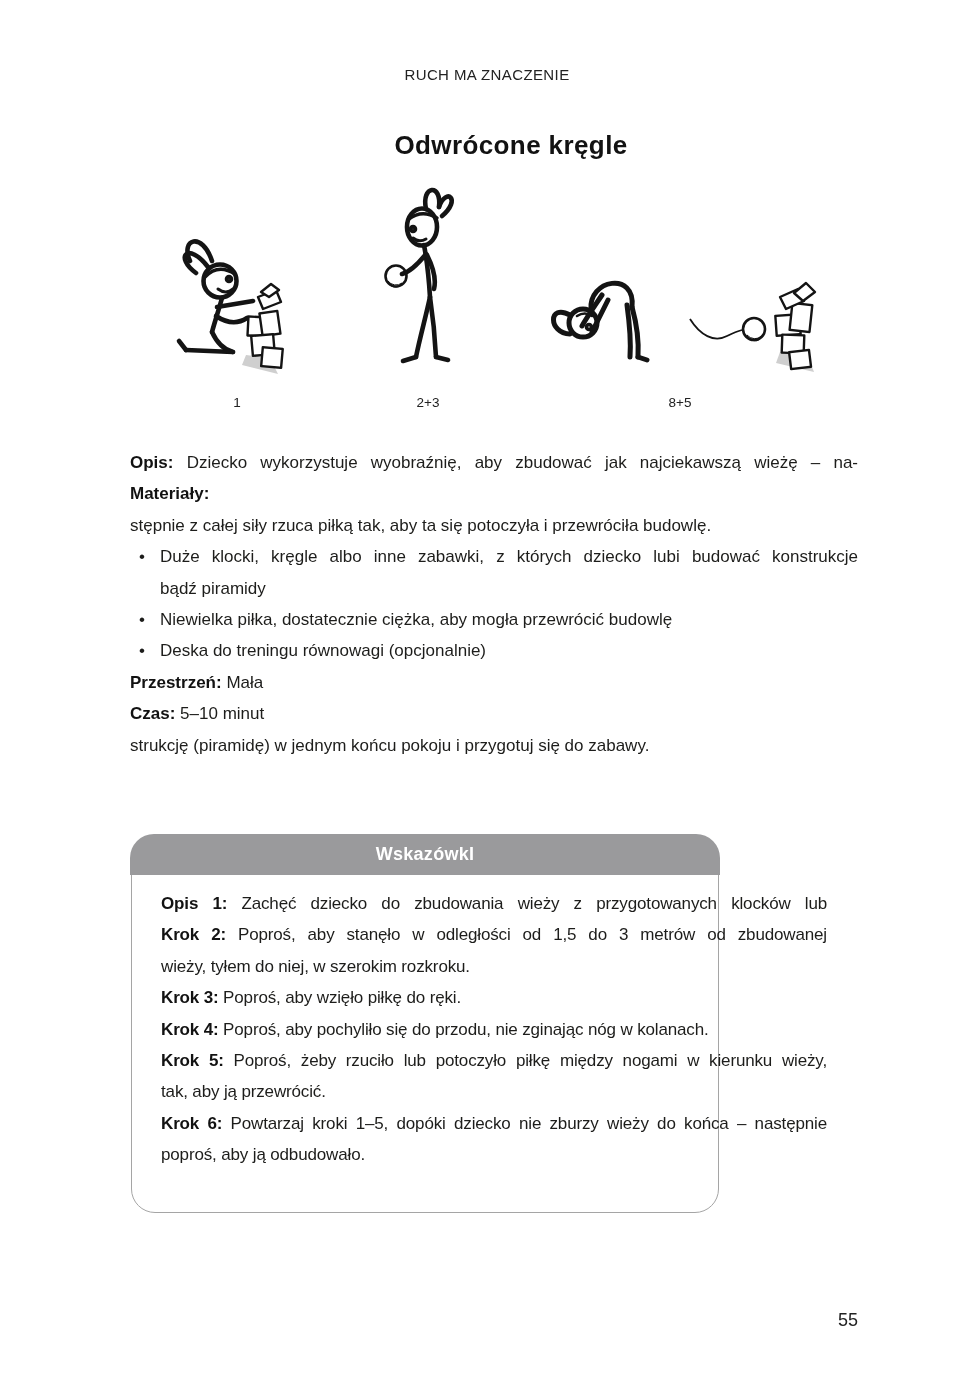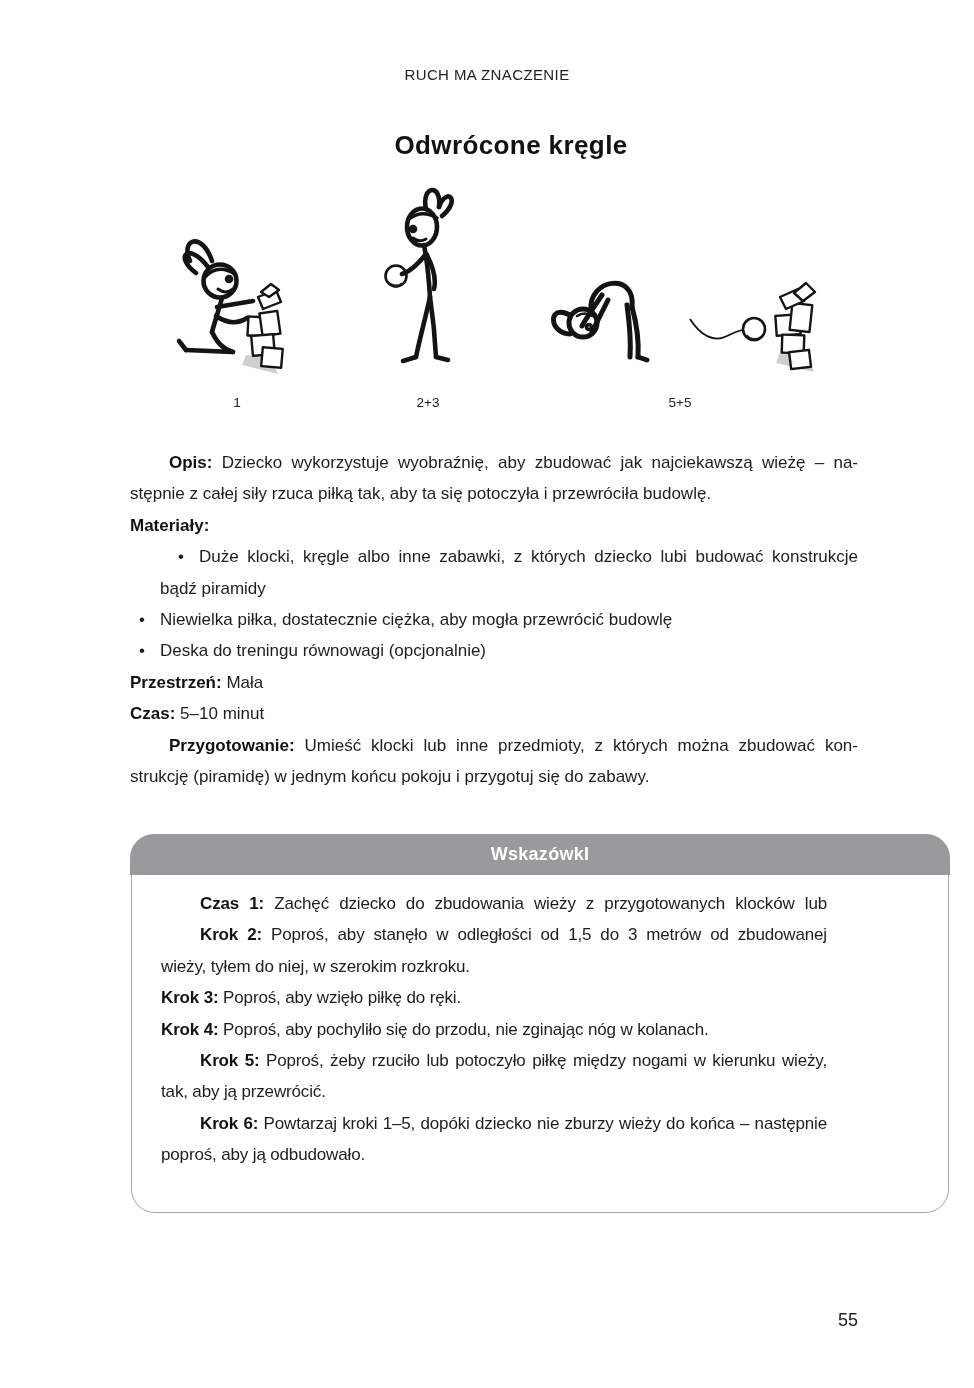--- a/index.html
+++ b/index.html
@@ -17,27 +17,27 @@
   }
   .figures { position:absolute; left:130px; top:185px; width:730px; height:230px; }
   .figures svg { position:absolute; left:0; top:0; }
   .fig-label { position:absolute; top:210px; transform:translateX(-50%);
     font-size:13.5px; color:#222; }
   .body-text {
     position:absolute; left:130px; top:447px; width:728px;
     font-size:17px; line-height:31.4px;
   }
   .ln { white-space:nowrap; }
-  .jl { white-space:normal; text-align:justify; text-align-last:justify;margin-left:39px; }
+  .jl { white-space:normal; text-align:justify; text-align-last:justify; }
   .bullet { position:relative; padding-left:30px; }
   .bullet::before { content:"•"; position:absolute; left:9px; top:0; }
   .bullet-cont { padding-left:30px; }
   b { font-weight:bold; color:#121212; }
   .tips-box {
-    position:absolute; left:131px; top:835px; width:818px; height:378px;
+    position:absolute; left:131px; top:835px; width:588px; height:378px;
     border:1.6px solid #a5a5a5; border-radius:24px; box-sizing:border-box;
     background:#ffffff;
   }
   .tips-header {
     position:absolute; left:-1.6px; top:-1.6px; right:-1.6px; height:41px;
     background:#9a9a9c; border-radius:24px 24px 0 0;
     color:#ffffff; font-weight:bold; font-size:18px; text-align:center;
     line-height:41px; letter-spacing:0.3px;
   }
   .tips-body {
@@ -129,41 +129,40 @@
         <rect x="646" y="130" width="24" height="20" fill="#ffffff" stroke="#141414" transform="rotate(-4 658 140)"></rect>
         <rect x="661" y="119" width="20" height="27" fill="#ffffff" stroke="#141414" transform="rotate(6 671 132)"></rect>
         <rect x="652" y="150" width="22" height="18" fill="#ffffff" stroke="#141414" transform="rotate(2 663 159)"></rect>
         <rect x="660" y="166" width="20" height="17" fill="#ffffff" stroke="#141414" transform="rotate(-7 670 174)"></rect>
         <polygon points="650,112 668,104 674,116 656,124" fill="#ffffff" stroke="#141414"></polygon>
         <polygon points="664,108 676,98 685,107 673,116" fill="#ffffff" stroke="#141414"></polygon>
       </g>
     </svg>
     <span class="fig-label" style="left:107px">1</span>
     <span class="fig-label" style="left:298px">2+3</span>
-    <span class="fig-label" style="left:550px">5+5</span>
+    <span class="fig-label" style="left:550px">8+5</span>
   </div>
 
   <div class="body-text">
     <div class="ln jl"><b>Opis:</b> <span>Dziecko wykorzystuje wyobraźnię, aby zbudować jak najciekawszą wieżę – na-</span></div>
+    <div class="ln"><b>Materiały:</b></div>
     <div class="ln">stępnie z całej siły rzuca piłką tak, aby ta się potoczyła i przewróciła budowlę.</div>
-    <div class="ln"><b>Materiały:</b></div>
     <div class="ln jl bullet"><span>Duże klocki, kręgle albo inne zabawki, z których dziecko lubi budować konstrukcje</span></div>
     <div class="ln bullet-cont">bądź piramidy</div>
     <div class="ln bullet"><span>Niewielka piłka, dostatecznie ciężka, aby mogła przewrócić budowlę</span></div>
     <div class="ln bullet"><span>Deska do treningu równowagi (opcjonalnie)</span></div>
     <div class="ln"><b>Przestrzeń:</b> <span>Mała</span></div>
     <div class="ln"><b>Czas:</b> <span>5–10 minut</span></div>
-    <div class="ln jl"><b>Przygotowanie:</b> <span>Umieść klocki lub inne przedmioty, z których można zbudować kon-</span></div>
     <div class="ln">strukcję (piramidę) w jednym końcu pokoju i przygotuj się do zabawy.</div>
   </div>
 
   <div class="tips-box">
     <div class="tips-header">WskazówkI</div>
     <div class="tips-body">
-      <div class="ln jl"><b>Czas 1:</b> <span>Zachęć dziecko do zbudowania wieży z przygotowanych klocków lub</span></div>
+      <div class="ln jl"><b>Opis 1:</b> <span>Zachęć dziecko do zbudowania wieży z przygotowanych klocków lub</span></div>
       <div class="ln jl"><b>Krok 2:</b> <span>Poproś, aby stanęło w odległości od 1,5 do 3 metrów od zbudowanej</span></div>
       <div class="ln">wieży, tyłem do niej, w szerokim rozkroku.</div>
       <div class="ln"><b>Krok 3:</b> <span>Poproś, aby wzięło piłkę do ręki.</span></div>
       <div class="ln"><b>Krok 4:</b> <span>Poproś, aby pochyliło się do przodu, nie zginając nóg w kolanach.</span></div>
       <div class="ln jl"><b>Krok 5:</b> <span>Poproś, żeby rzuciło lub potoczyło piłkę między nogami w kierunku wieży,</span></div>
       <div class="ln">tak, aby ją przewrócić.</div>
       <div class="ln jl"><b>Krok 6:</b> <span>Powtarzaj kroki 1–5, dopóki dziecko nie zburzy wieży do końca – następnie</span></div>
       <div class="ln">poproś, aby ją odbudowało.</div>
     </div>
   </div>

